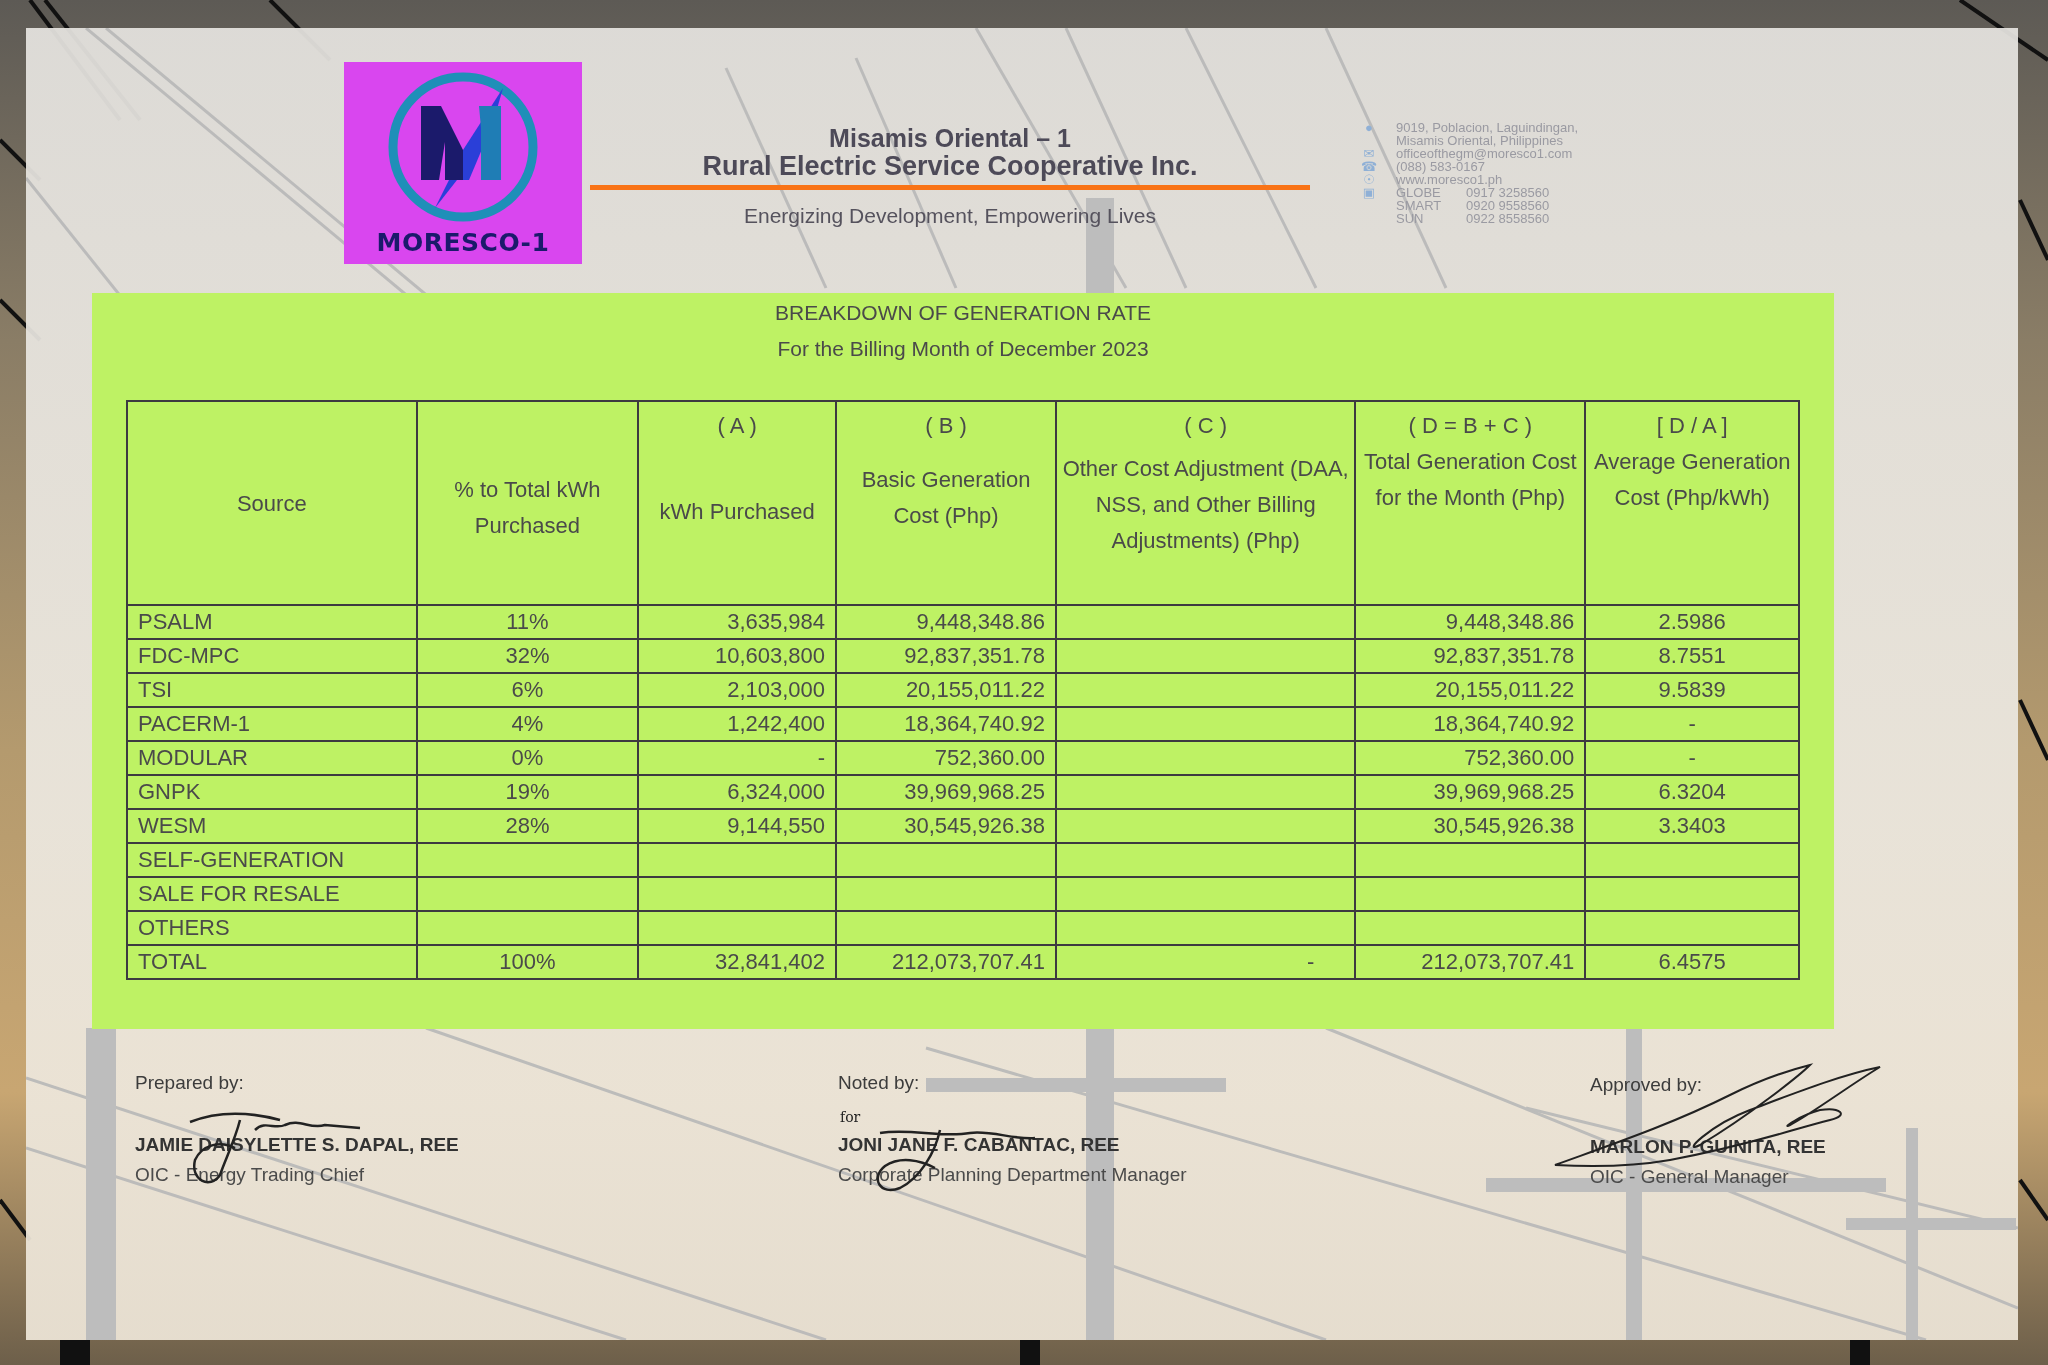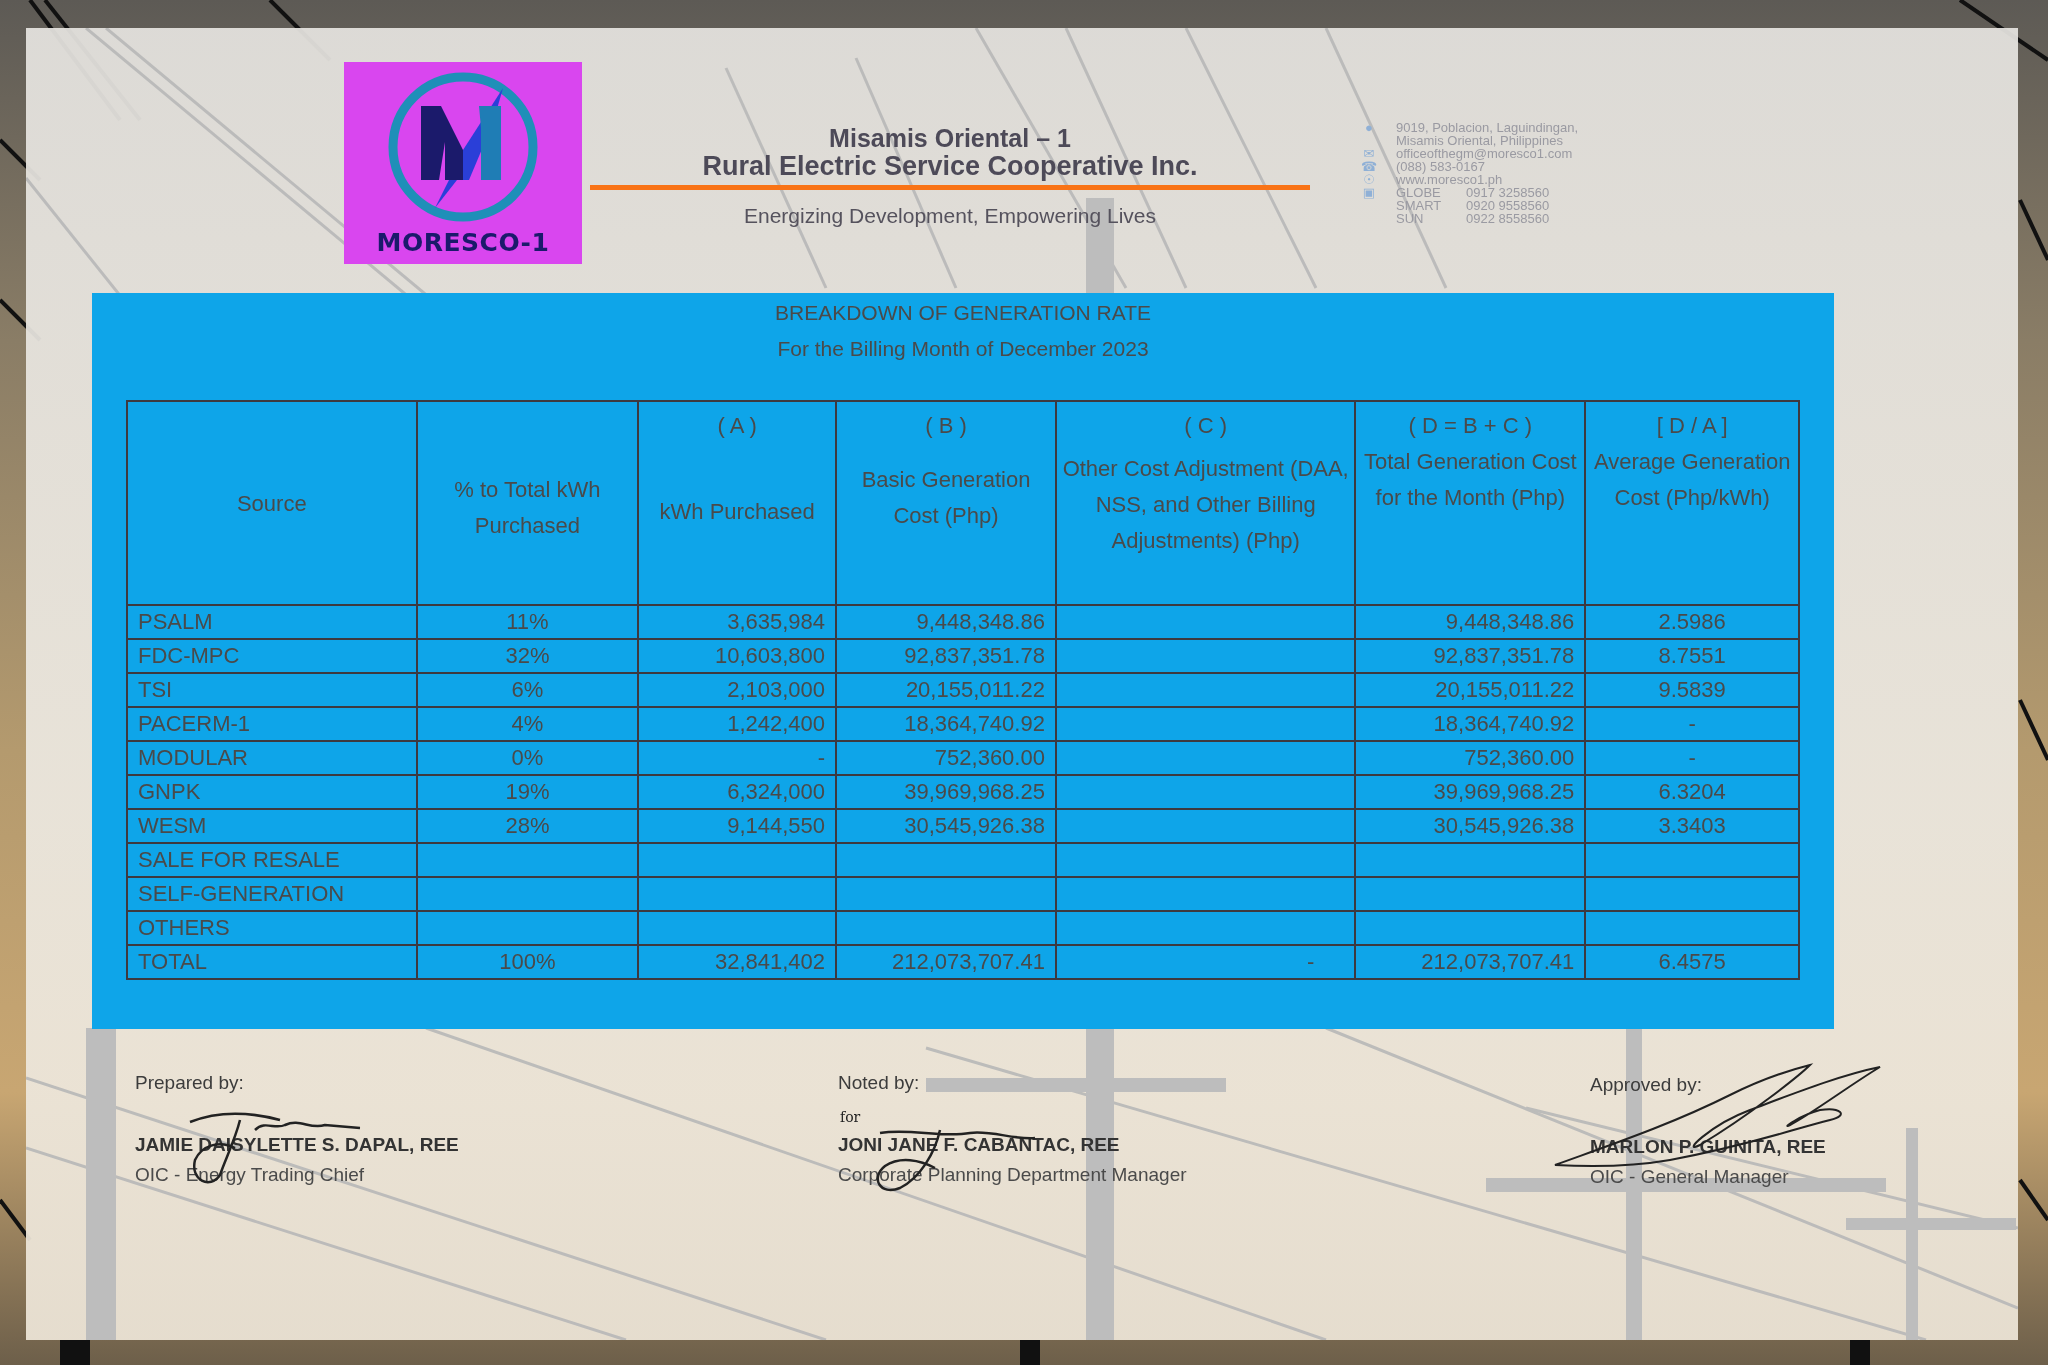--- a/index.html
+++ b/index.html
@@ -34,21 +34,21 @@
   .org-tagline { font-size: 21px; line-height: 28px; margin-top: 12px; color: #55525d; }
 
   .contact {
     position: absolute; left: 1358px; top: 121px; color: #9a9aa2; font-size: 13px; line-height: 13px;
   }
   .contact-row { display: flex; align-items: flex-start; }
   .contact-icon { width: 22px; color: #8fb0d6; font-size: 13px; text-align: center; margin-right: 16px; }
   .phones { display: grid; grid-template-columns: 60px auto; column-gap: 10px; }
 
   .doc {
-    position: absolute; left: 92px; top: 293px; width: 1742px; height: 736px; background: #0ea5e9;
+    position: absolute; left: 92px; top: 293px; width: 1742px; height: 736px; background: #bef264;
   }
   .doc-title { position: absolute; left: 0; right: 0; top: 2px; text-align: center; color: #4a4a4a; font-size: 21px; line-height: 36px; }
 
   table.rates {
     position: absolute; left: 34px; top: 107px; border-collapse: collapse; width: 1674px;
     color: #4a4a4a; font-size: 22px;
   }
   table.rates th, table.rates td { border: 2px solid #3d3a40; }
   table.rates th { font-weight: normal; height: 202px; vertical-align: top; padding: 0 4px; line-height: 36px; text-align: center; }
   .th-code { display: block; height: 36px; margin-top: 6px; }
@@ -274,30 +274,30 @@
       <tr>
           <td class="src">WESM</td>
           <td class="ctr">28%</td>
           <td class="num">9,144,550</td>
           <td class="num">30,545,926.38</td>
           <td class="num"></td>
           <td class="num">30,545,926.38</td>
           <td class="ctr">3.3403</td>
         </tr>
       <tr>
+          <td class="src">SELF-GENERATION</td>
+          <td class="ctr"></td>
+          <td class="num"></td>
+          <td class="num"></td>
+          <td class="num"></td>
+          <td class="num"></td>
+          <td class="ctr"></td>
+        </tr>
+      <tr>
           <td class="src">SALE FOR RESALE</td>
-          <td class="ctr"></td>
-          <td class="num"></td>
-          <td class="num"></td>
-          <td class="num"></td>
-          <td class="num"></td>
-          <td class="ctr"></td>
-        </tr>
-      <tr>
-          <td class="src">SELF-GENERATION</td>
           <td class="ctr"></td>
           <td class="num"></td>
           <td class="num"></td>
           <td class="num"></td>
           <td class="num"></td>
           <td class="ctr"></td>
         </tr>
       <tr>
           <td class="src">OTHERS</td>
           <td class="ctr"></td>

